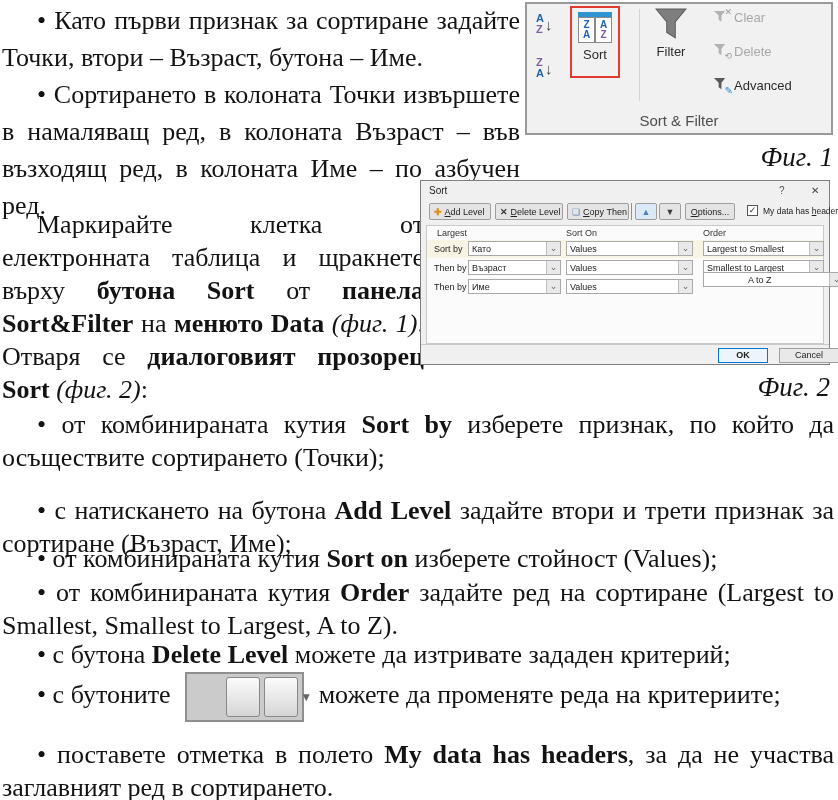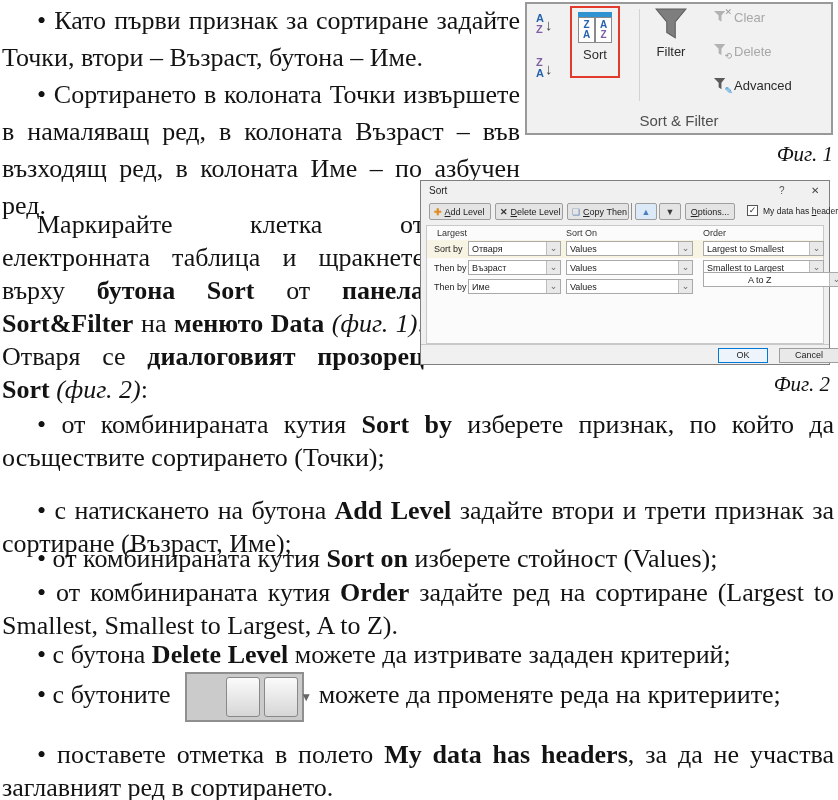--- a/index.html
+++ b/index.html
@@ -5,21 +5,21 @@
   html,body{margin:0;padding:0;background:#ffffff;}
   .page{position:relative;width:838px;height:800px;background:#fff;overflow:hidden;
         font-family:"Liberation Serif",serif;color:#131313;}
   
   .para{position:absolute;font-size:26px;line-height:37px;text-align:justify;}
   .para.tight{line-height:33px;}
   .para .b{font-weight:bold;}
   .para .i{font-style:italic;}
   .indent{text-indent:35px;}
   
-  .caption{font-style:italic;font-size:21px;text-align:right;margin-top:7px;color:#131313;}
+  .caption{font-style:italic;font-size:27px;text-align:right;margin-top:7px;color:#131313;}
   
   .fig{position:absolute;}
   .ribbon{position:relative;width:308px;height:133px;background:#f2f1f1;border:2px solid #999;
           font-family:"Liberation Sans",sans-serif;box-sizing:border-box;}
   .az{position:absolute;display:flex;align-items:center;gap:1px;}
   .azcol{display:flex;flex-direction:column;font-size:11px;font-weight:bold;line-height:11px;}
   .azarrow{font-size:15px;color:#444;line-height:15px;}
   .lb{color:#2563ae;} .lp{color:#7d5fa5;}
   .sortbtn{position:absolute;left:43px;top:2px;width:50px;height:72px;border:2px solid #e23a2c;
            box-sizing:border-box;text-align:center;}
@@ -236,21 +236,21 @@
       <span class="cblabel"><span>My data has </span><u>h</u><span>eaders</span></span>
 
       <div class="panel"></div>
       <span class="hlabel" style="left:16px;">Largest</span>
       <span class="hlabel" style="left:145px;">Sort On</span>
       <span class="hlabel" style="left:282px;">Order</span>
       <div class="rowhl"></div>
 
       <span class="rlbl" style="left:13px;top:63px;">Sort by</span>
       <div class="dd" style="left:47px;top:60px;width:93px;">
-        <span class="dtext">Отваря</span>
+        <span class="dtext">Като</span>
           <span class="dbtn">⌄</span>
       </div>
       <div class="dd" style="left:145px;top:60px;width:127px;">
         <span class="dtext">Values</span>
           <span class="dbtn">⌄</span>
       </div>
       <div class="dd" style="left:282px;top:60px;width:121px;">
         <span class="dtext">Largest to Smallest</span>
           <span class="dbtn">⌄</span>
       </div>
@@ -277,19 +277,19 @@
       <div class="dd" style="left:145px;top:98px;width:127px;">
         <span class="dtext">Values</span>
           <span class="dbtn">⌄</span>
       </div>
       <div class="dd" style="left:282px;top:91px;width:141px;padding-left:41px;">
         <span class="dtext">A to Z</span>
           <span class="dbtn">⌄</span>
       </div>
 
       <div class="footline"></div>
-      <div class="fbtn def" style="left:297px;width:50px;">OK</div>
+      <div class="fbtn def" style="left:297px;width:50px;font-weight:bold;">OK</div>
       <div class="fbtn" style="left:358px;width:60px;">Cancel</div>
     </div>
     <div class="caption">Фиг. 2</div>
   </div>
 
 </div>
 
 </body></html>

